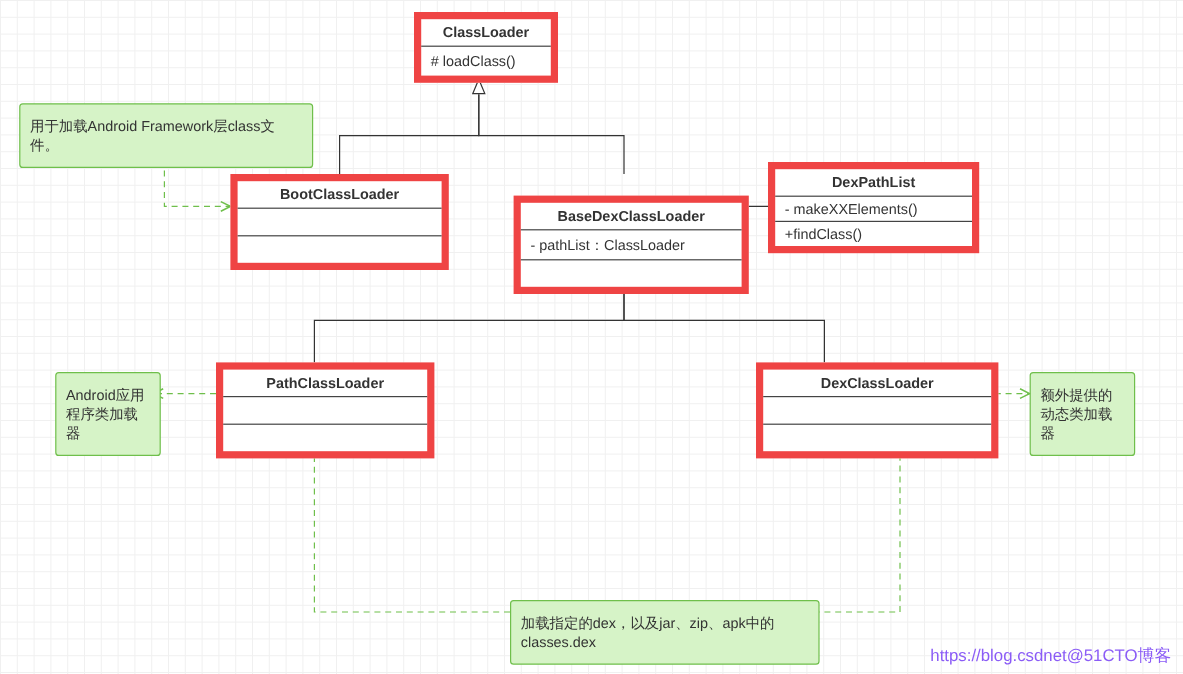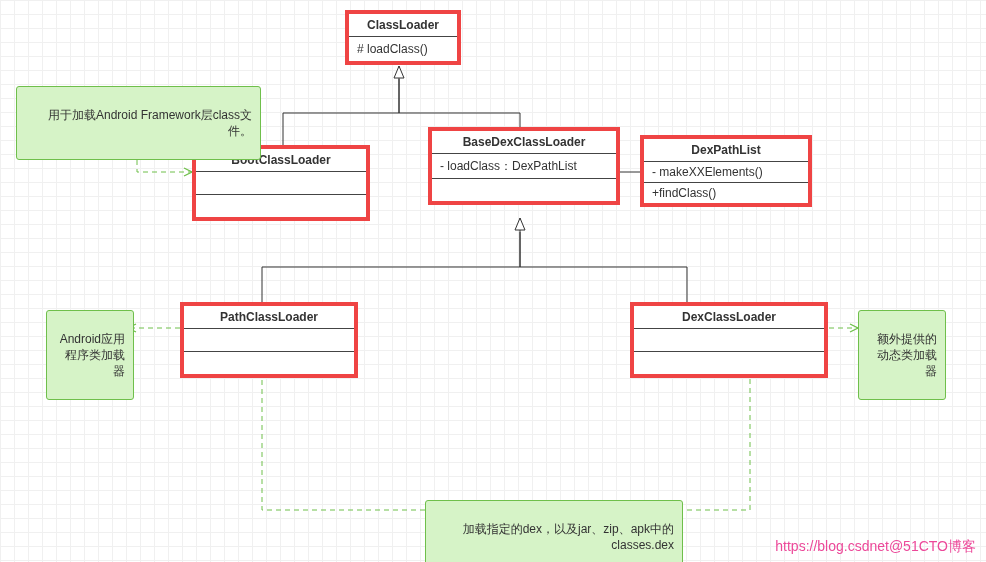--- a/index.html
+++ b/index.html
@@ -1,22 +1,22 @@
 <!DOCTYPE html>
 <html><head>
 <meta charset="utf-8">
 <style>
   html,body{margin:0;padding:0;width:986px;height:562px;overflow:hidden;font-family:Arial,sans-serif;font-size:12px;color:#333;background:#fff}
   .grid{position:absolute;inset:0;background-image:linear-gradient(to right,#f0f0f0 1px,transparent 1px),linear-gradient(to bottom,#f0f0f0 1px,transparent 1px);background-size:14px 14px}
-  .box{position:absolute;border:4px solid #ef4444;background:#fff}
+  .box{position:absolute;border:6px solid #ef4444;background:#fff}
   .box .title{font-weight:bold;text-align:center;padding:4px 6px;border-bottom:1px solid #444}
   .box .sect{padding:4px 8px;border-bottom:1px solid #444;min-height:14px;line-height:16px}
   .box .sect:last-child{border-bottom:none}
-  .note{position:absolute;background:#d6f3c7;border:1px solid #6fbf4b;border-radius:3px;padding:20px 8px;text-align:right;line-height:16px}
-  .wm{position:absolute;right:10px;bottom:6px;color:#ec4899;font-size:14px}
+  .note{position:absolute;background:#d6f3c7;border:1px solid #6fbf4b;border-radius:3px;padding:10px 8px;text-align:left;line-height:16px}
+  .wm{position:absolute;right:10px;bottom:6px;color:#8b5cf6;font-size:14px}
   svg{position:absolute;inset:0;width:986px;height:562px;pointer-events:none}
 </style>
 </head>
 <body>
 
 <div class="grid"></div>
 
 <svg>
   <defs>
     <marker id="tri" markerWidth="14" markerHeight="12" refX="13" refY="6" orient="auto">
@@ -51,23 +51,23 @@
   <div class="title">ClassLoader</div>
   <div class="sect"># loadClass()</div>
 </div>
 
 <div class="box" style="left:192px;top:145px;width:170px">
   <div class="title">BootClassLoader</div>
   <div class="sect"></div>
   <div class="sect"></div>
 </div>
 
-<div class="box" style="left:428px;top:127px;width:184px">
+<div class="box" style="left:428px;top:163px;width:184px">
   <div class="title">BaseDexClassLoader</div>
-  <div class="sect">- loadClass：DexPathList</div>
+  <div class="sect">- pathList：ClassLoader</div>
   <div class="sect"></div>
 </div>
 
 <div class="box" style="left:640px;top:135px;width:164px">
   <div class="title">DexPathList</div>
   <div class="sect" style="padding:2px 8px">- makeXXElements()</div>
   <div class="sect" style="padding:2px 8px">+findClass()</div>
 </div>
 
 <div class="box" style="left:180px;top:302px;width:170px">

